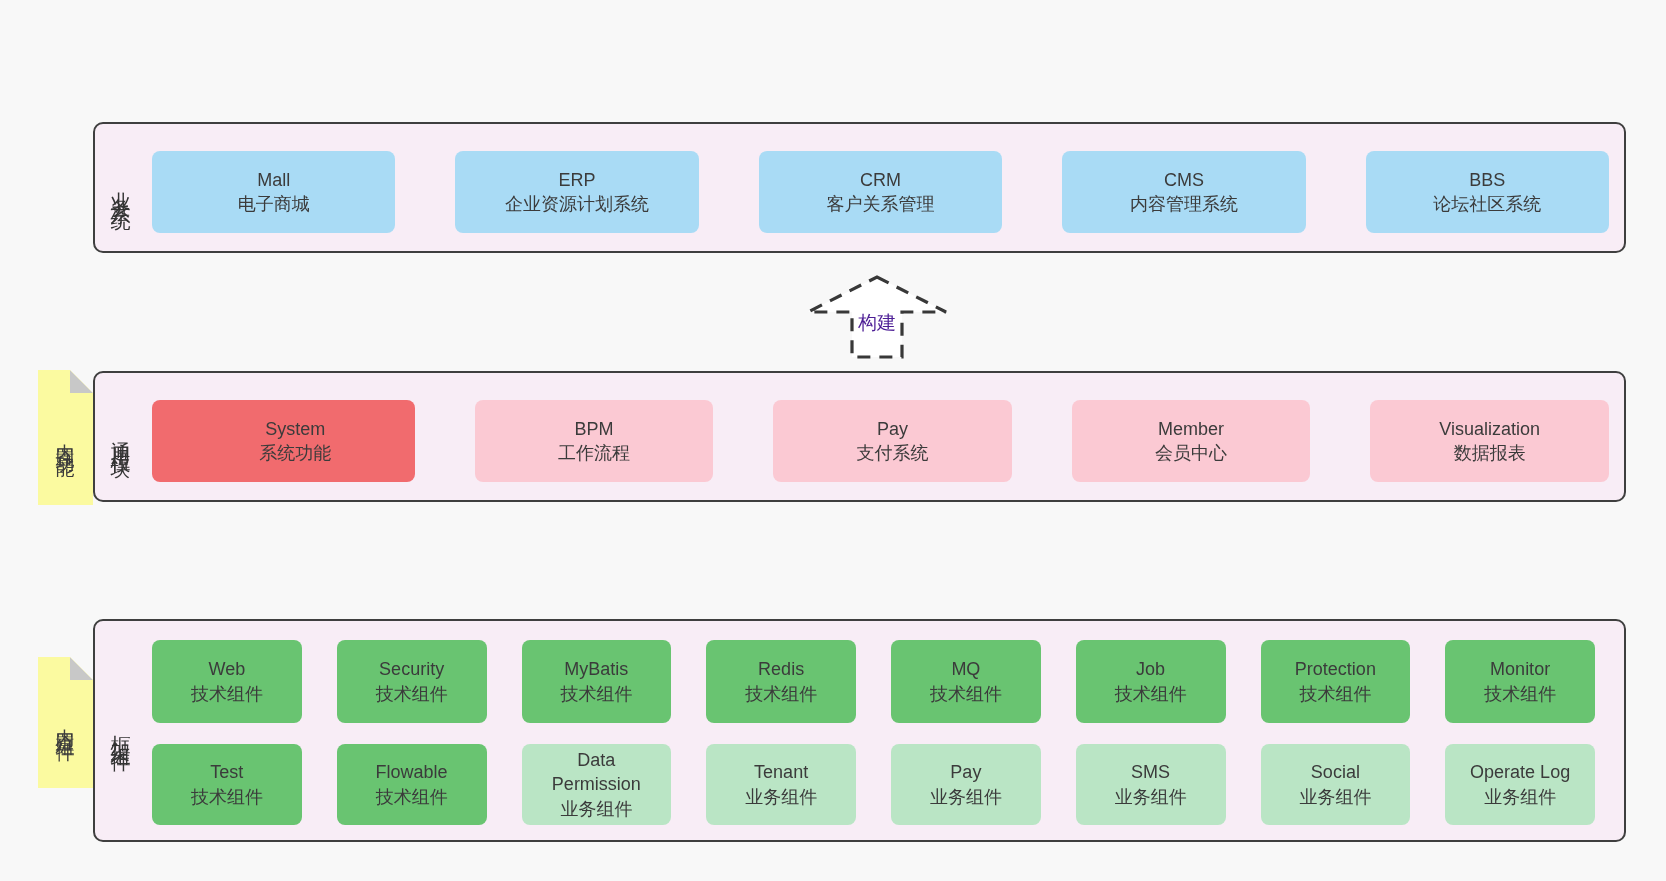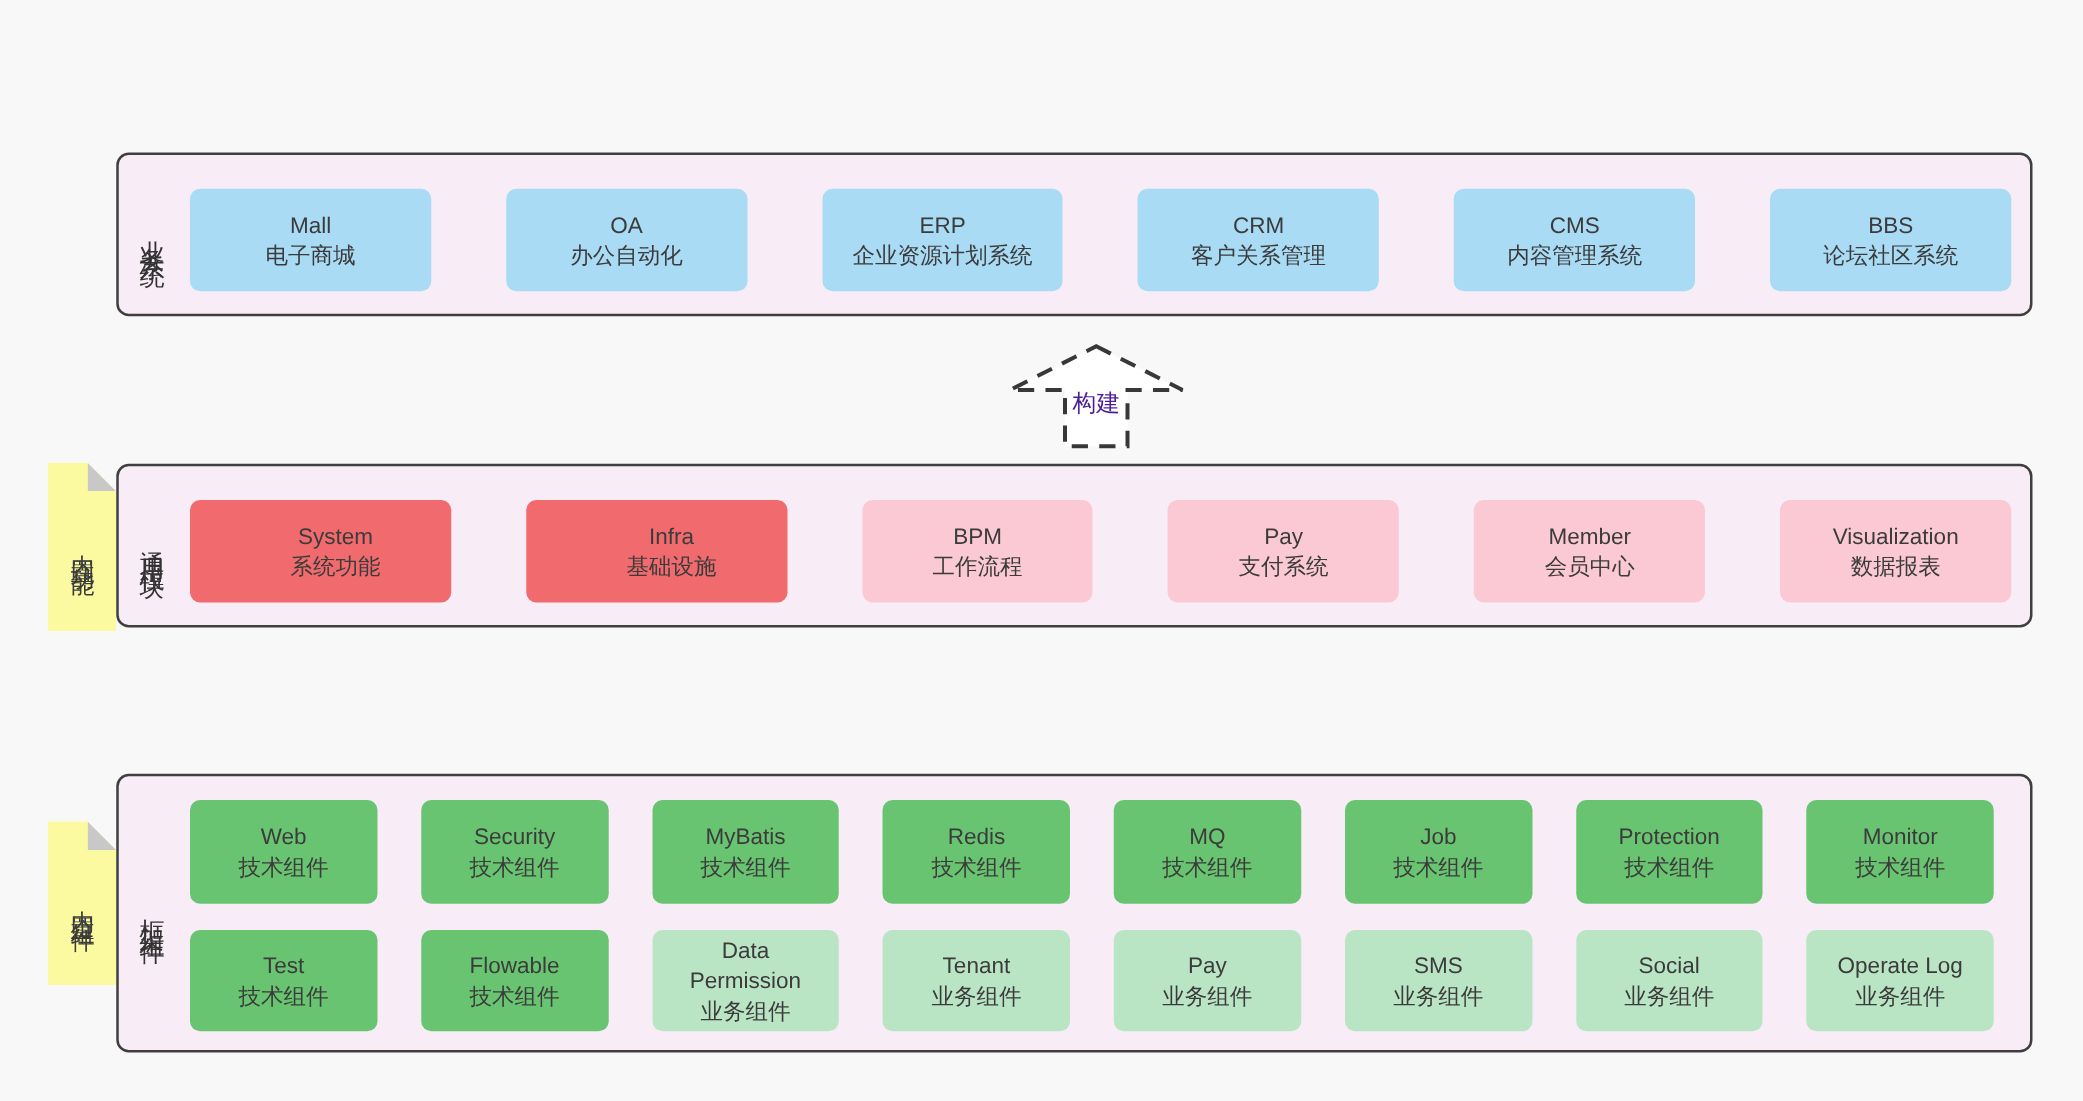--- a/index.html
+++ b/index.html
@@ -95,24 +95,20 @@
 <div class="canvas">
 
   <section class="panel" id="panel-business">
     <div class="panel-label">业务系统</div>
     <div class="row6">
       <div class="box blue">
         <span class="box-name">Mall</span>
         <span class="box-desc">电子商城</span>
       </div>
       <div class="box blue">
-        <span class="box-name">OA</span>
-        <span class="box-desc">办公自动化</span>
-      </div>
-      <div class="box blue">
         <span class="box-name">ERP</span>
         <span class="box-desc">企业资源计划系统</span>
       </div>
       <div class="box blue">
         <span class="box-name">CRM</span>
         <span class="box-desc">客户关系管理</span>
       </div>
       <div class="box blue">
         <span class="box-name">CMS</span>
         <span class="box-desc">内容管理系统</span>
@@ -136,24 +132,20 @@
     <span class="sticky-text">内置功能</span>
   </div>
 
   <section class="panel" id="panel-modules">
     <div class="panel-label">通用模块</div>
     <div class="row6">
       <div class="box red">
         <span class="box-name">System</span>
         <span class="box-desc">系统功能</span>
       </div>
-      <div class="box red">
-        <span class="box-name">Infra</span>
-        <span class="box-desc">基础设施</span>
-      </div>
       <div class="box pink">
         <span class="box-name">BPM</span>
         <span class="box-desc">工作流程</span>
       </div>
       <div class="box pink">
         <span class="box-name">Pay</span>
         <span class="box-desc">支付系统</span>
       </div>
       <div class="box pink">
         <span class="box-name">Member</span>

